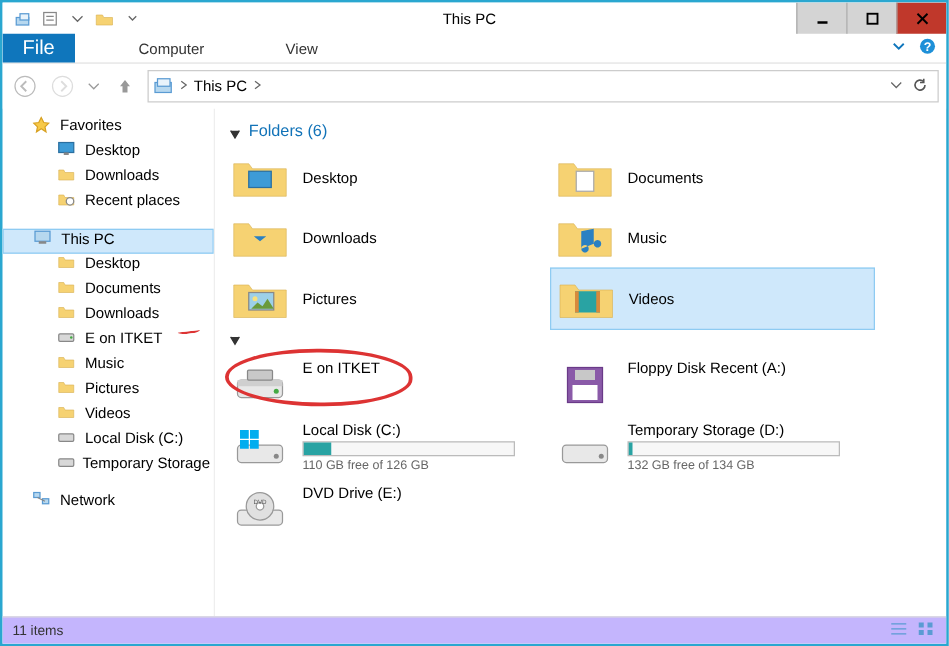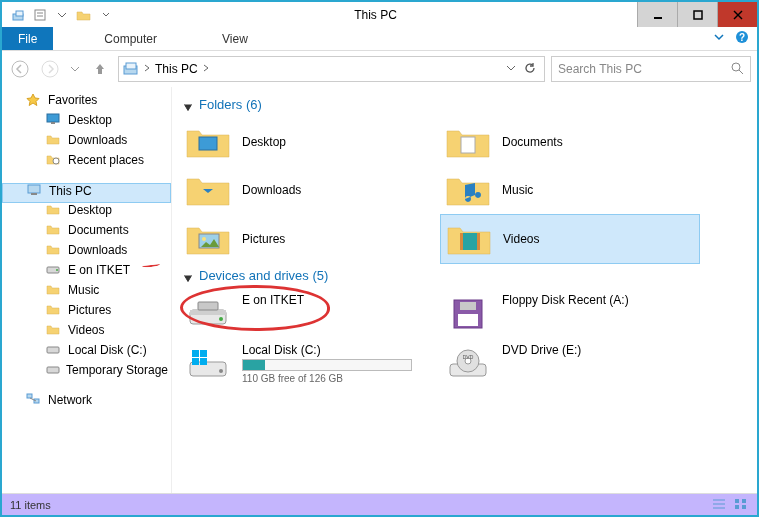--- a/index.html
+++ b/index.html
@@ -9,21 +9,21 @@
 .titlebar { height: 25px; background: #fff; display: flex; align-items: center; }
 .qat { display: flex; align-items: center; gap: 6px; padding-left: 8px; }
 .qat-ico { width: 16px; height: 16px; display: inline-flex; align-items: center; justify-content: center; }
 .title { flex: 1; text-align: center; font-size: 12px; color: #000; }
 .wincontrols { display: flex; height: 25px; }
 .wc { width: 40px; display: flex; align-items: center; justify-content: center; background: #d4d4d4; border-left: 1px solid #aaa; }
 .wc.close { background: #c0382b; }
 
 
 .menustrip { height: 24px; background: #fff; display: flex; align-items: stretch; border-bottom: 1px solid #ddd; }
-.file-tab { background: #0f76bc; color: #fff; padding: 0 16px; display: flex; align-items: center; font-size: 12px; }
+.file-tab { background: #0f76bc; color: #fff; padding: 0 16px; display: flex; align-items: center; font-size: 16px; }
 .menu-item { padding: 0 14px; display: flex; align-items: center; color: #333; margin-left: 37px; }
 .menu-spacer { flex: 1; }
 .menu-right { display: flex; align-items: center; padding-right: 8px; gap: 10px; }
 
 
 .navbar { height: 36px; display: flex; align-items: center; padding: 4px 6px; gap: 6px; background: #fff; }
 .navbtn { width: 24px; height: 24px; display: flex; align-items: center; justify-content: center; color: #888; border-radius: 2px; }
 .addr { flex: 1; height: 26px; border: 1px solid #ccc; display: flex; align-items: center; padding: 0 4px; gap: 4px; }
 .addr .crumb { display: flex; align-items: center; gap: 4px; }
 .addr-right { margin-left: auto; display: flex; gap: 8px; color: #666; padding-right: 4px; }
@@ -170,27 +170,20 @@
     <div class="addr-right">
       <span><svg width="10" height="10">
             <path d="M1 3 L5 7 L9 3" stroke="#666" fill="none"></path>
           </svg></span>
       <span><svg width="12" height="12">
             <path d="M10 6a4 4 0 1 1-1.2-2.8" fill="none" stroke="#555" stroke-width="1.3"></path>
             <path d="M9 1v3h-3" fill="none" stroke="#555" stroke-width="1.3"></path>
           </svg></span>
     </div>
   </div>
-  <div class="search">
-    <span>Search This PC</span>
-    <span class="sico"><svg width="14" height="14">
-          <circle cx="6" cy="6" r="4" fill="none" stroke="#888"></circle>
-          <line x1="9" y1="9" x2="13" y2="13" stroke="#888"></line>
-        </svg></span>
-  </div>
 </div>
 
 <div class="body">
 
   <div class="sidebar">
     <div class="treegroup">
       <div class="treeitem">
         <span class="smallico"><svg width="14" height="14">
               <path d="M7 1l2 4 4 .5-3 3 .8 4L7 10l-3.8 2.5.8-4-3-3L5 5z" fill="#f7c948" stroke="#d8a224"></path>
             </svg></span>
@@ -361,21 +354,20 @@
             </svg>
           </span>
         <span>Videos</span>
       </div>
     </div>
 
     <div class="sechead">
       <svg width="9" height="9">
           <path d="M1 1 L7 4.5 L1 8" stroke="#333" fill="#333" transform="rotate(90 4 4.5)"></path>
         </svg>
-      <span>Devices and drives (5)</span>
     </div>
     <div class="grid" style="position:relative">
       <div class="drive-item">
         <span class="fi-ico">
             <svg width="44" height="36">
               <rect x="4" y="14" width="36" height="14" rx="3" fill="#e8e8e8" stroke="#999"></rect>
               <rect x="4" y="14" width="36" height="5" fill="#cfcfcf"></rect>
               <circle cx="35" cy="23" r="2" fill="#4a4"></circle>
               <rect x="12" y="6" width="20" height="8" rx="1" fill="#c8c8c8" stroke="#888"></rect>
             </svg>
@@ -413,20 +405,35 @@
           <div>Local Disk (C:)</div>
           <div class="drive-meter">
               <div class="drive-fill" style="width:13%"></div>
             </div>
           <div class="subtxt">110 GB free of 126 GB</div>
         </div>
       </div>
       <div class="drive-item">
         <span class="fi-ico">
             <svg width="44" height="36">
+              <rect x="4" y="16" width="36" height="14" rx="3" fill="#e8e8e8" stroke="#999"></rect>
+              <circle cx="35" cy="25" r="2" fill="#888"></circle>
+            </svg>
+          </span>
+        <div>
+          <div>Temporary Storage (D:)</div>
+          <div class="drive-meter">
+              <div class="drive-fill" style="width:2%"></div>
+            </div>
+          <div class="subtxt">132 GB free of 134 GB</div>
+        </div>
+      </div>
+      <div class="drive-item">
+        <span class="fi-ico">
+            <svg width="44" height="36">
               <rect x="4" y="18" width="36" height="12" rx="3" fill="#e8e8e8" stroke="#999"></rect>
               <circle cx="22" cy="15" r="11" fill="#e0e0e0" stroke="#999"></circle>
               <circle cx="22" cy="15" r="3" fill="#fff" stroke="#999"></circle>
               <text x="22" y="13" text-anchor="middle" font-size="5" fill="#555">DVD</text>
             </svg>
           </span>
         <div>
             <div>DVD Drive (E:)</div>
           </div>
       </div>

